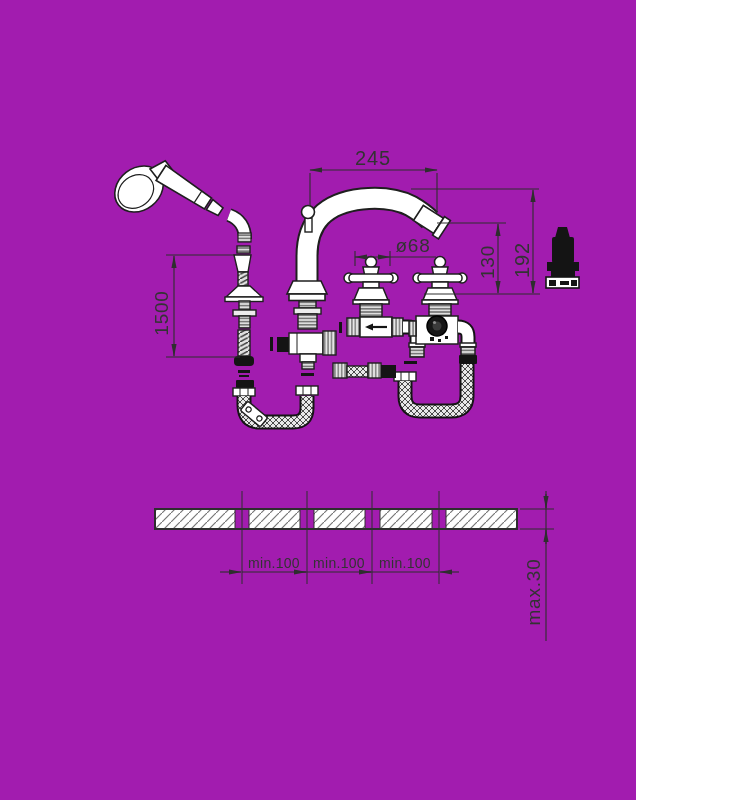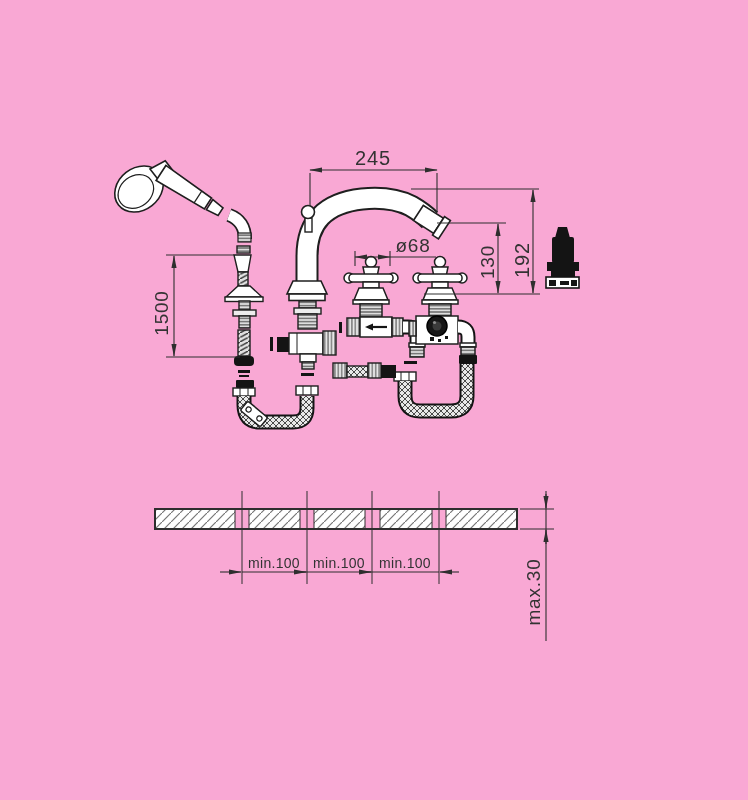--- a/index.html
+++ b/index.html
@@ -1,19 +1,19 @@
 <!DOCTYPE html>
 <html><head>
 <meta charset="utf-8">
 <style>
   html,body{margin:0;padding:0;background:#fff;}
   .sheet{
     position:relative;
-    width:748px;height:800px;
-    background:#f9a8d4;
+    width:636px;height:800px;
+    background:#a21caf;
     font-family:"Liberation Sans", sans-serif;
     overflow:hidden;
     text-align:center;
   }
   svg{display:block;}
   svg text{
     fill:#333333;
     font-family:"Liberation Sans", sans-serif;
     letter-spacing:0.8px;
   }

